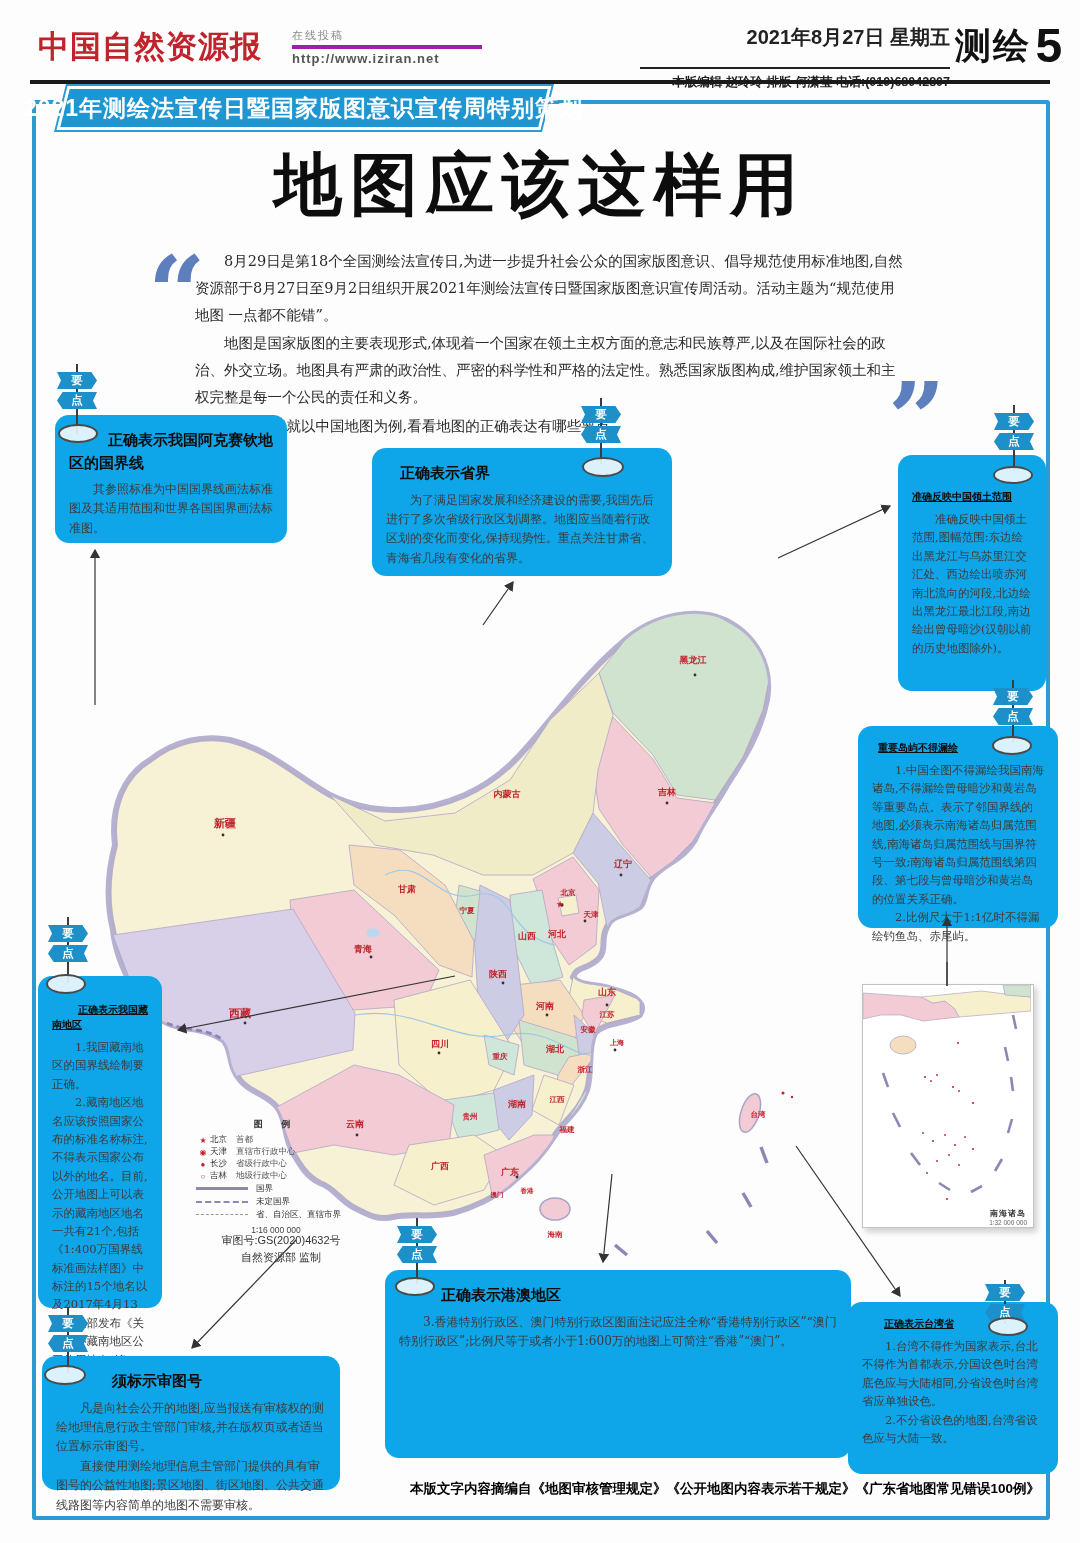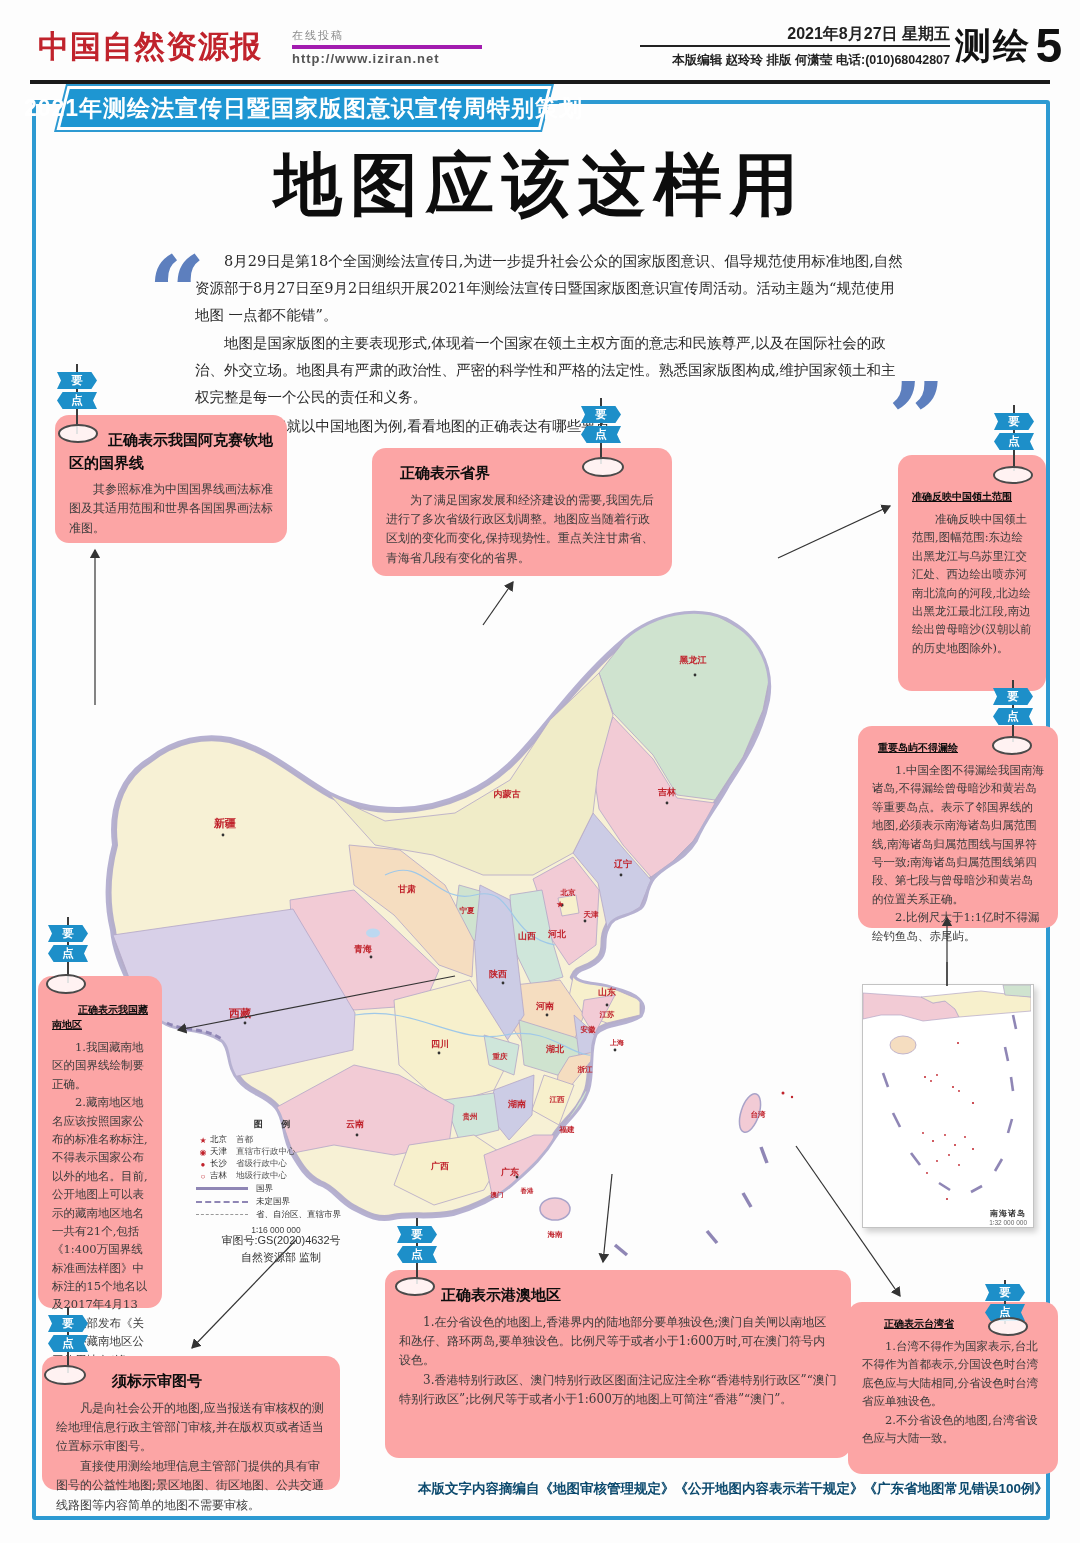--- a/index.html
+++ b/index.html
@@ -10,21 +10,21 @@
   .abs{position:absolute;}
 
   
   .masthead{left:38px;top:26px;font-family:"DejaVu Serif",serif;font-weight:bold;
     font-size:31px;letter-spacing:1px;color:#c0232c;}
   .mast-sub{left:292px;top:28px;width:190px;}
   .mast-sub .s1{font-size:11px;color:#8a8a8a;letter-spacing:2px;}
   .mast-sub .s2{font-size:13px;font-weight:bold;color:#555;border-top:4px solid #a21caf;
     padding-top:2px;margin-top:2px;letter-spacing:1px;}
   .hdr-right{left:640px;top:24px;width:310px;text-align:right;}
-  .hdr-right .date{font-size:16px;font-weight:bold;color:#222;padding-bottom:0;}
+  .hdr-right .date{font-size:20px;font-weight:bold;color:#222;padding-bottom:16px;}
   .hdr-right .staff{font-size:12.5px;font-weight:bold;color:#222;border-top:2px solid #222;padding-top:5px;}
   .section-box{left:955px;top:18px;width:110px;text-align:left;color:#111;}
   .section-name{font-size:36px;font-weight:bold;letter-spacing:2px;}
   .page-no{font-size:48px;font-weight:bold;vertical-align:-4px;}
   .hdr-rule{left:30px;top:80px;width:1020px;height:4px;background:#1a1a1a;}
 
   
   .frame{left:32px;top:100px;width:1010px;height:1412px;border:4px solid #2d9ad2;border-radius:3px;}
   .banner{left:62px;top:86px;width:478px;height:38px;background:#1e96d2;
     transform:skewX(-14deg);border:3px solid #fff;box-shadow:0 0 0 2px #2d9ad2;
@@ -44,21 +44,21 @@
   
   .sign{width:46px;}
   .pole{width:2px;background:#3c3c3c;}
   .flag{width:40px;height:17px;background:#1d8fc9;color:#fff;font-size:11.5px;font-weight:bold;
     text-align:center;line-height:17px;margin:0 0 3px 0;position:relative;}
   .flag.f1{clip-path:polygon(0 0,86% 0,100% 50%,86% 100%,0 100%,10% 50%);}
   .flag.f2{clip-path:polygon(14% 0,100% 0,90% 50%,100% 100%,14% 100%,0 50%);}
   .oval{border:2px solid #4a4a4a;border-radius:50%;background:rgba(255,255,255,.85);}
 
   
-  .co{background:#fca5a5;border-radius:14px;padding:14px 14px 10px;box-sizing:border-box;}
+  .co{background:#0ea5e9;border-radius:14px;padding:14px 14px 10px;box-sizing:border-box;}
   .co .t{font-weight:bold;color:#0d0d0d;font-size:15px;line-height:1.5;margin-bottom:6px;}
   .co .b{font-family:"DejaVu Serif",serif;color:#3c3c3c;font-size:12px;line-height:1.62;}
   .co .b p{margin:0;text-indent:2em;}
   .co.small .t{font-size:10px;text-decoration:underline;}
   .co.small .b{font-size:11.5px;line-height:1.6;}
   .t-indent{text-indent:2.6em;}
 
   
   .legend{left:196px;top:1118px;width:160px;font-size:8.5px;color:#333;}
   .legend .lt{letter-spacing:8px;font-weight:bold;text-align:center;font-size:9px;margin-bottom:3px;}
@@ -73,21 +73,21 @@
   .samp.s-dd{border-top:1px dashed #999;}
   .lscale{text-align:center;margin-top:4px;font-size:8.5px;color:#444;}
   .approval{left:186px;top:1232px;width:190px;text-align:center;font-size:11px;color:#333;line-height:1.5;}
   .inset{left:862px;top:984px;width:170px;height:242px;background:#fff;border:1px solid #c3c3c3;
     box-shadow:3px 4px 6px rgba(0,0,0,.18);}
   .inset-cap{position:absolute;right:6px;bottom:0;text-align:center;color:#333;}
   .inset-cap .c1{font-size:8px;font-weight:bold;letter-spacing:1px;}
   .inset-cap .c2{font-size:6.5px;color:#666;}
 
   
-  .footer{left:8px;top:1480px;width:1040px;text-align:right;font-size:13.5px;font-weight:bold;color:#0c4a6e;}
+  .footer{left:0;top:1480px;width:1040px;text-align:right;font-size:13.5px;font-weight:bold;color:#000000;}
 
   svg text{font-family:"Liberation Sans",sans-serif;}
   .arrows{left:0;top:0;width:1080px;height:1543px;pointer-events:none;}
 </style>
 </head>
 <body>
 
 <div class="abs masthead">中国自然资源报</div>
 <div class="abs mast-sub">
   <div class="s1">在线投稿</div>
@@ -379,21 +379,20 @@
   <div class="t" style="padding-left:56px;">须标示审图号</div>
   <div class="b">
     <p>凡是向社会公开的地图,应当报送有审核权的测绘地理信息行政主管部门审核,并在版权页或者适当位置标示审图号。</p>
     <p>直接使用测绘地理信息主管部门提供的具有审图号的公益性地图;景区地图、街区地图、公共交通线路图等内容简单的地图不需要审核。</p>
   </div>
 </div>
 
 <div class="abs co" style="left:385px;top:1270px;width:466px;height:188px;">
   <div class="t" style="padding-left:42px;">正确表示港澳地区</div>
   <div class="b">
-    <p>1.在分省设色的地图上,香港界内的陆地部分要单独设色;澳门自关闸以南地区和氹仔、路环两岛,要单独设色。比例尺等于或者小于1:600万时,可在澳门符号内设色。</p>
     <p>3.香港特别行政区、澳门特别行政区图面注记应注全称“香港特别行政区”“澳门特别行政区”;比例尺等于或者小于1:600万的地图上可简注“香港”“澳门”。</p>
   </div>
 </div>
 
 <div class="abs co small" style="left:848px;top:1302px;width:210px;height:172px;">
   <div class="t" style="padding-left:22px;">正确表示台湾省</div>
   <div class="b">
     <p>1.台湾不得作为国家表示,台北不得作为首都表示,分国设色时台湾底色应与大陆相同,分省设色时台湾省应单独设色。</p>
     <p>2.不分省设色的地图,台湾省设色应与大陆一致。</p>
   </div>

